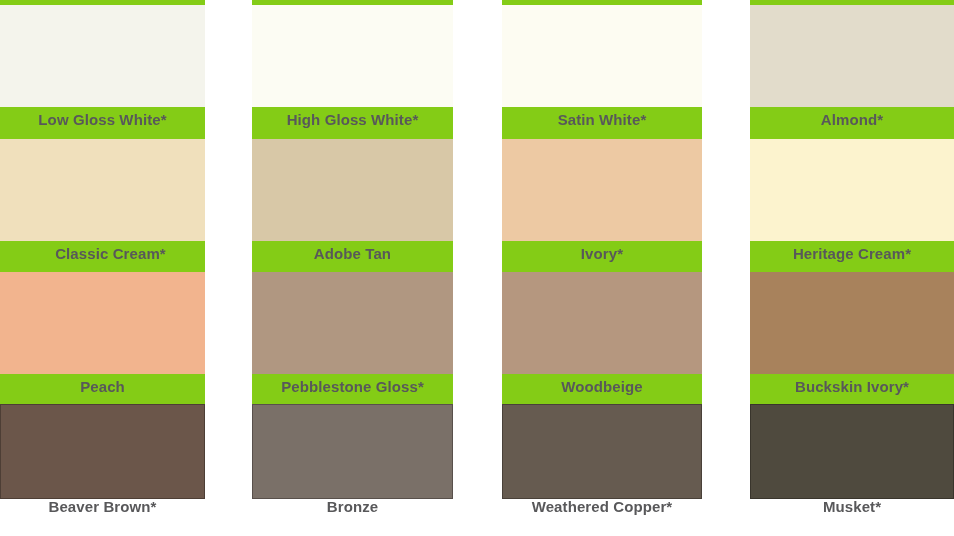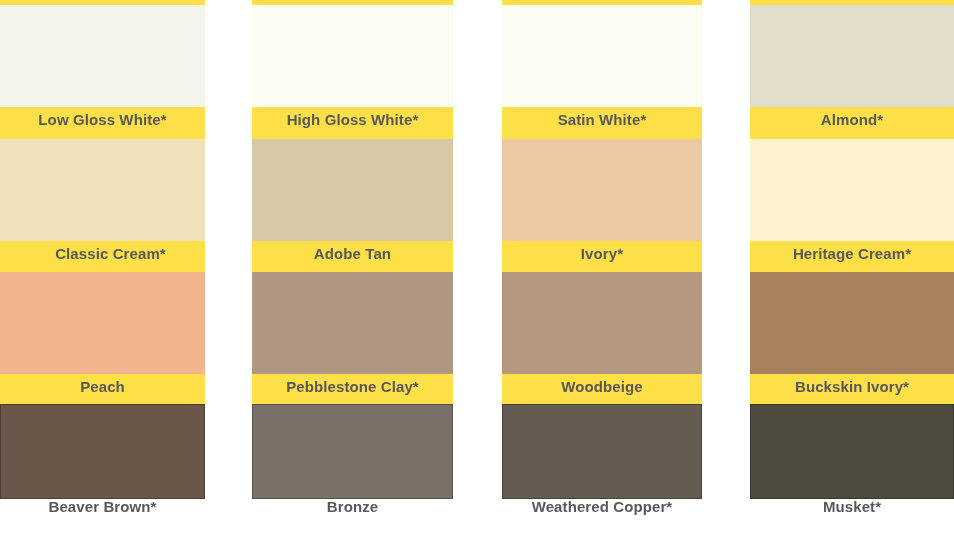--- a/index.html
+++ b/index.html
@@ -11,21 +11,21 @@
     width: 954px;
     height: 536px;
     font-family: "Liberation Sans", sans-serif;
     overflow: hidden;
   }
 
   #palette {
     position: relative;
     width: 954px;
     height: 472px;
-    background: #fde047;
+    background: #84cc16;
   }
 
   .swatch-grid {
     display: grid;
     grid-template-columns: 205px 47px 201px 49px 200px 48px 204px;
     grid-template-rows: 134px 133px 133px 136px;
     width: 954px;
     height: 536px;
     box-sizing: border-box;
   }
@@ -113,21 +113,21 @@
       <div class="chip-label" style="color: rgb(88, 88, 90);">Heritage Cream*</div>
     </div>
 
     <div class="swatch-cell">
       <div class="chip" style="background-color: rgb(242, 180, 142);"></div>
       <div class="chip-label" style="color: rgb(88, 88, 90);">Peach</div>
     </div>
     <div class="gap-cell"></div>
     <div class="swatch-cell">
       <div class="chip" style="background-color: rgb(176, 151, 129);"></div>
-      <div class="chip-label" style="color: rgb(88, 88, 90);">Pebblestone Clay*</div>
+      <div class="chip-label" style="color: rgb(88, 88, 90);">Pebblestone Gloss*</div>
     </div>
     <div class="gap-cell"></div>
     <div class="swatch-cell">
       <div class="chip" style="background-color: rgb(181, 151, 127);"></div>
       <div class="chip-label" style="color: rgb(88, 88, 90);">Woodbeige</div>
     </div>
     <div class="gap-cell"></div>
     <div class="swatch-cell">
       <div class="chip" style="background-color: rgb(168, 130, 92);"></div>
       <div class="chip-label" style="color: rgb(88, 88, 90);">Buckskin Ivory*</div>

